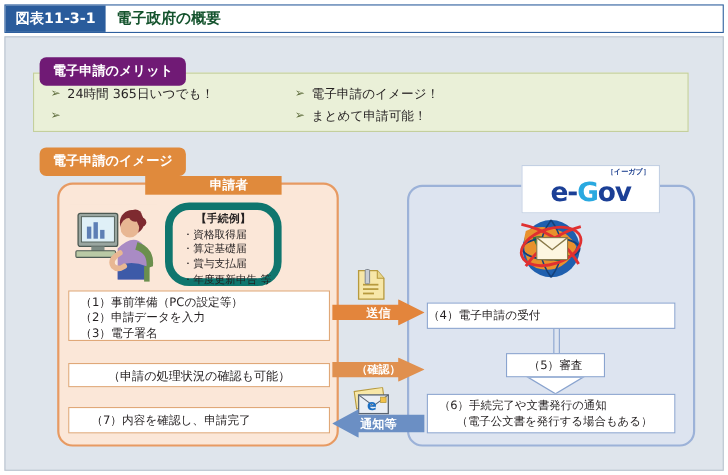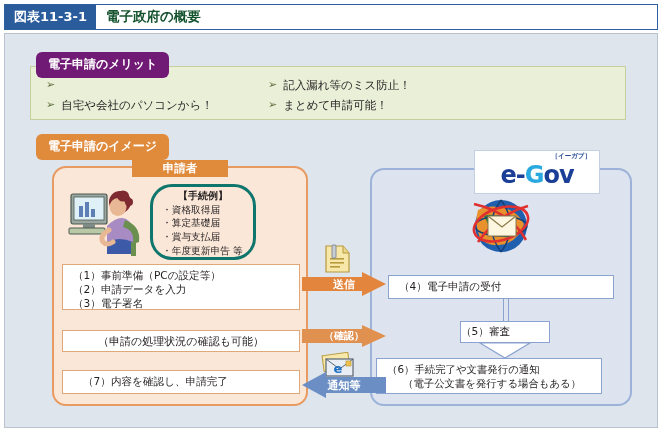--- a/index.html
+++ b/index.html
@@ -63,30 +63,30 @@
 
   
   .left-panel{
     position:absolute;left:52px;top:166px;width:256px;height:240px;
     background:#fbe7d8;border:2px solid #e79a62;border-radius:14px;
     box-sizing:border-box;
   }
   .applicant-tab{
     position:absolute;left:132px;top:160px;width:96px;height:17px;
     background:#e08a3c;color:#ffffff;font-size:11.5px;font-weight:bold;
-    display:flex;align-items:center;justify-content:center;z-index:6;
+    display:flex;align-items:center;justify-content:center;z-index:6;padding-left:28px;
   }
 
   
   .pc-illu{position:absolute;left:63px;top:186px;width:80px;height:72px;}
 
   
   .proc-box{
     position:absolute;left:150px;top:184px;width:106px;height:76px;
-    border:3px solid #0f766e;border-radius:22px;box-sizing:border-box;
+    border:7px solid #0f766e;border-radius:22px;box-sizing:border-box;
     display:flex;flex-direction:column;align-items:center;
     padding-top:2px;
   }
   .proc-title{font-size:10px;font-weight:bold;color:#231f20;line-height:1.35;}
   .proc-item{font-size:9.7px;color:#231f20;line-height:1.42;align-self:flex-start;padding-left:9px;}
 
   
   .wbox{
     position:absolute;background:#ffffff;border:1px solid #e0a878;
     box-sizing:border-box;
@@ -127,28 +127,29 @@
   .egov-dash{color:#1b3f96;}
   .egov-g{color:#2aa9e0;}
   .egov-ov{color:#1b3f96;}
 
   .globe-illu{position:absolute;left:460px;top:192px;width:82px;height:62px;z-index:6;}
 
   .gbox{
     position:absolute;background:#ffffff;border:1px solid #8aa4cf;
     box-sizing:border-box;display:flex;align-items:center;
   }
-  .box4{left:388px;top:275px;width:226px;height:24px;padding-left:10px;}
+  .box4{left:388px;top:275px;width:226px;height:24px;}
   .box4 span{font-size:10.6px;color:#231f20;}
   .box5{
     left:460px;top:321px;width:90px;height:22px;
+    justify-content:center;
   }
   .box5 span{font-size:10.6px;color:#231f20;}
   .box6{
-    left:376px;top:358px;width:226px;height:36px;
+    left:388px;top:358px;width:226px;height:36px;
     flex-direction:column;align-items:flex-start;justify-content:center;
     padding-left:10px;
   }
   .box6 div{font-size:10.4px;color:#231f20;line-height:1.35;}
   .box6 .sub{padding-left:16px;}
 
   
   .vline{
     position:absolute;left:503px;top:299px;width:4px;height:22px;
     border-left:1px solid #8aa4cf;border-right:1px solid #8aa4cf;
@@ -181,28 +182,28 @@
     <div class="title-text">電子政府の概要</div>
   </div>
 
   <div class="canvas"></div>
 
   <div class="merit-tab">電子申請のメリット</div>
   <div class="merit-box"></div>
   <div class="merit-grid">
     <div class="merit-item">
       <span class="merit-mark">➢</span>
+      <span>24時間 365日いつでも！</span>
     </div>
     <div class="merit-item">
       <span class="merit-mark">➢</span>
-      <span>記入漏れ等のミス防止！</span>
+      <span>電子申請のイメージ！</span>
     </div>
     <div class="merit-item">
       <span class="merit-mark">➢</span>
-      <span>自宅や会社のパソコンから！</span>
     </div>
     <div class="merit-item">
       <span class="merit-mark">➢</span>
       <span>まとめて申請可能！</span>
     </div>
   </div>
 
   <div class="img-tab">電子申請のイメージ</div>
 
   <div class="left-panel"></div>

